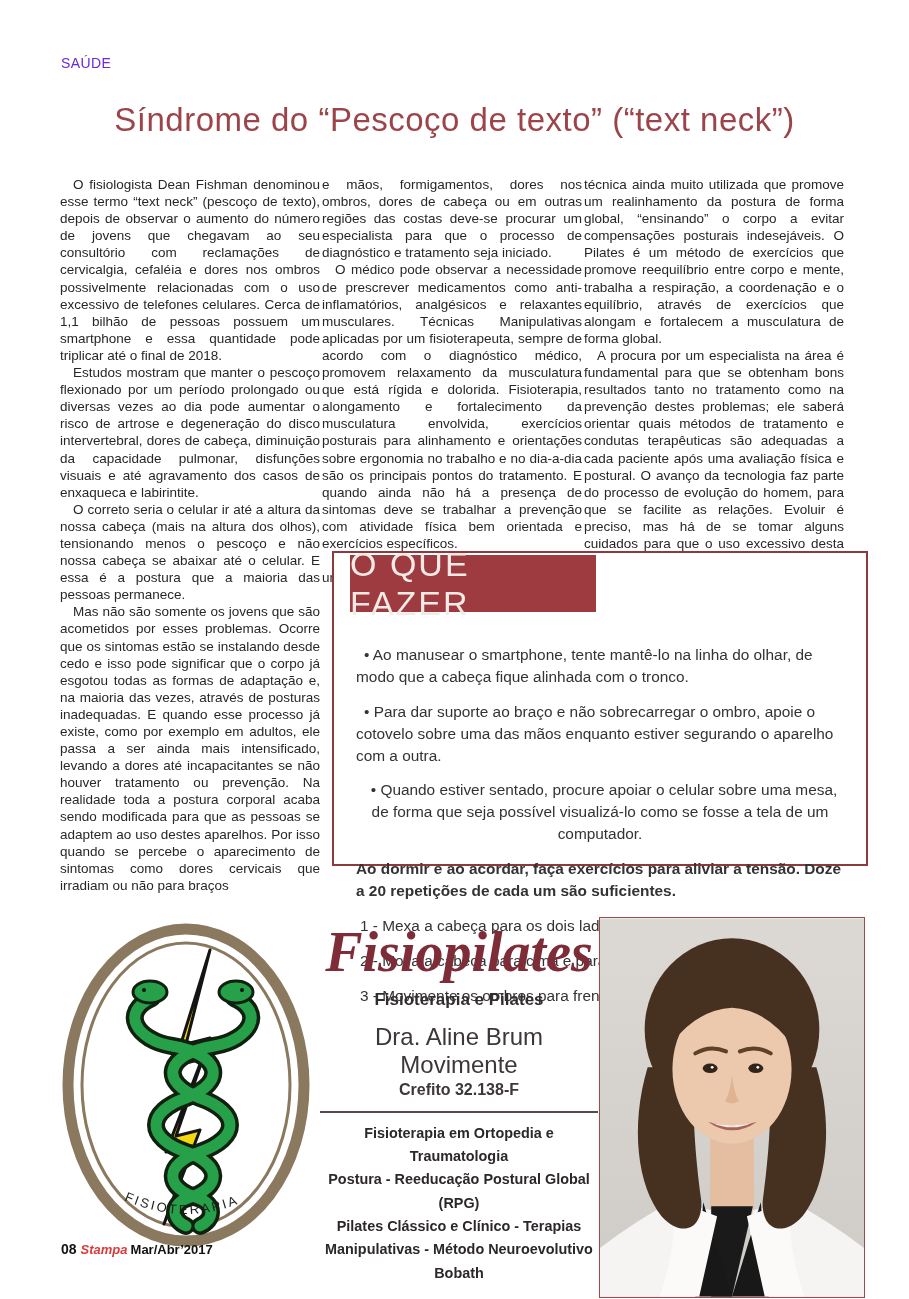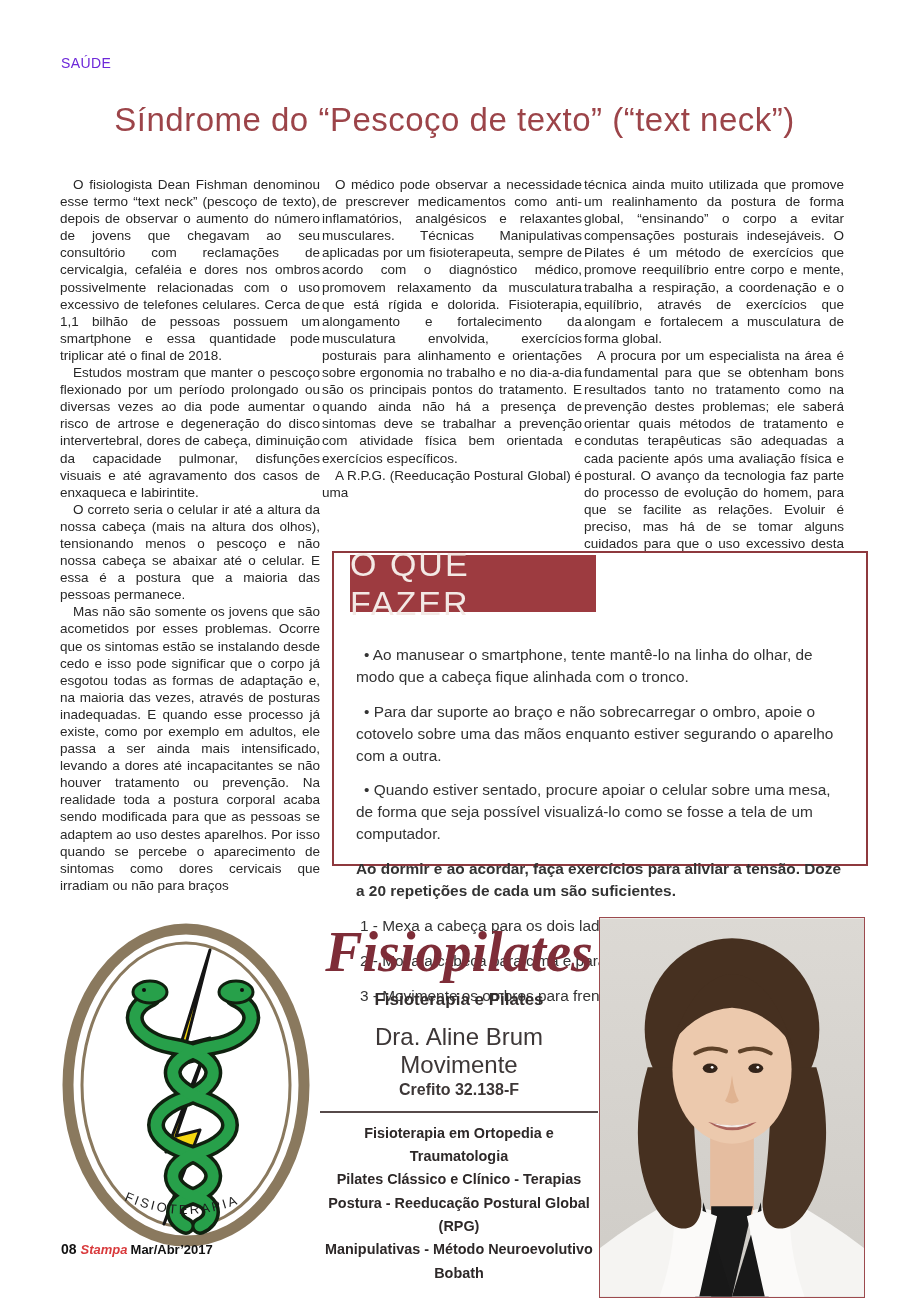--- a/index.html
+++ b/index.html
@@ -63,35 +63,36 @@
 <h1 class="title" style="margin:0;">Síndrome do “Pescoço de texto” (“text neck”)</h1>
 
 <section class="columns">
   <div class="col">
     <p>O fisiologista Dean Fishman denominou esse termo “text neck” (pescoço de texto), depois de observar o aumento do número de jovens que chegavam ao seu consultório com reclamações de cervicalgia, cefaléia e dores nos ombros possivelmente relacionadas com o uso excessivo de telefones celulares. Cerca de 1,1 bilhão de pessoas possuem um smartphone e essa quantidade pode triplicar até o final de 2018.</p>
     <p>Estudos mostram que manter o pescoço flexionado por um período prolongado ou diversas vezes ao dia pode aumentar o risco de artrose e degeneração do disco intervertebral, dores de cabeça, diminuição da capacidade pulmonar, disfunções visuais e até agravamento dos casos de enxaqueca e labirintite.</p>
     <p>O correto seria o celular ir até a altura da nossa cabeça (mais na altura dos olhos), tensionando menos o pescoço e não nossa cabeça se abaixar até o celular. E essa é a postura que a maioria das pessoas permanece.</p>
     <p>Mas não são somente os jovens que são acometidos por esses problemas. Ocorre que os sintomas estão se instalando desde cedo e isso pode significar que o corpo já esgotou todas as formas de adaptação e, na maioria das vezes, através de posturas inadequadas. E quando esse processo já existe, como por exemplo em adultos, ele passa a ser ainda mais intensificado, levando a dores até incapacitantes se não houver tratamento ou prevenção. Na realidade toda a postura corporal acaba sendo modificada para que as pessoas se adaptem ao uso destes aparelhos. Por isso quando se percebe o aparecimento de sintomas como dores cervicais que irradiam ou não para braços</p>
   </div>
   <div class="col">
+    <p class="noindent">e mãos, formigamentos, dores nos ombros, dores de cabeça ou em outras regiões das costas deve-se procurar um especialista para que o processo de diagnóstico e tratamento seja iniciado.</p>
     <p>O médico pode observar a necessidade de prescrever medicamentos como anti-inflamatórios, analgésicos e relaxantes musculares. Técnicas Manipulativas aplicadas por um fisioterapeuta, sempre de acordo com o diagnóstico médico, promovem relaxamento da musculatura que está rígida e dolorida. Fisioterapia, alongamento e fortalecimento da musculatura envolvida, exercícios posturais para alinhamento e orientações sobre ergonomia no trabalho e no dia-a-dia são os principais pontos do tratamento. E quando ainda não há a presença de sintomas deve se trabalhar a prevenção com atividade física bem orientada e exercícios específicos.</p>
     <p>A R.P.G. (Reeducação Postural Global) é uma</p>
   </div>
   <div class="col">
     <p class="noindent">técnica ainda muito utilizada que promove um realinhamento da postura de forma global, “ensinando” o corpo a evitar compensações posturais indesejáveis. O Pilates é um método de exercícios que promove reequilíbrio entre corpo e mente, trabalha a respiração, a coordenação e o equilíbrio, através de exercícios que alongam e fortalecem a musculatura de forma global.</p>
     <p>A procura por um especialista na área é fundamental para que se obtenham bons resultados tanto no tratamento como na prevenção destes problemas; ele saberá orientar quais métodos de tratamento e condutas terapêuticas são adequadas a cada paciente após uma avaliação física e postural. O avanço da tecnologia faz parte do processo de evolução do homem, para que se facilite as relações. Evoluir é preciso, mas há de se tomar alguns cuidados para que o uso excessivo desta tecnologia não se torne ainda mais um fator negativo.</p>
   </div>
 </section>
 
 <aside class="box">
   <div class="band">O QUE FAZER</div>
   <div class="box-content">
     <p class="bullet" style="margin-bottom:0;margin-top:28px;">Ao manusear o smartphone, tente mantê-lo na linha do olhar, de modo que a cabeça fique alinhada com o tronco.</p>
     <p class="bullet" style="margin-bottom:0;">Para dar suporte ao braço e não sobrecarregar o ombro, apoie o cotovelo sobre uma das mãos enquanto estiver segurando o aparelho com a outra.</p>
-    <p class="bullet" style="margin-bottom:0;">Quando estiver sentado, procure apoiar o celular sobre uma mesa, de forma que seja possível visualizá-lo como se fosse a tela de um computador.</p>
+    <p class="bullet" style="margin-bottom:0;text-align:center;">Quando estiver sentado, procure apoiar o celular sobre uma mesa, de forma que seja possível visualizá-lo como se fosse a tela de um computador.</p>
     <p class="note" style="margin-bottom:0;">Ao dormir e ao acordar, faça exercícios para aliviar a tensão. Doze a 20 repetições de cada um são suficientes.</p>
     <p class="step" style="margin-bottom:0;">1 - Mexa a cabeça para os dois lados (movimento do “não”)</p>
     <p class="step" style="margin-bottom:0;">2 - Mova a cabeça para cima e para baixo (movimento do “sim”)</p>
     <p class="step" style="margin-bottom:0;">3 - Movimente os ombros para frente e para trás.</p>
   </div>
 </aside>
 
 <div class="logo">
   <svg width="252" height="330" viewBox="0 0 252 330">
     <ellipse cx="126" cy="165" rx="118" ry="156" fill="#ffffff" stroke="#8a795e" stroke-width="11"></ellipse>
@@ -117,22 +118,22 @@
 </div>
 
 <section class="ad">
   <div class="brand">Fisiopilates</div>
   <div class="tagline">Fisioterapia e Pilates</div>
   <div class="doctor">Dra. Aline Brum Movimente</div>
   <div class="crefito">Crefito 32.138-F</div>
   <hr class="rule">
   <div class="services">
     <div>Fisioterapia em Ortopedia e Traumatologia</div>
+    <div>Postura - Reeducação Postural Global (RPG)</div>
     <div>Pilates Clássico e Clínico - Terapias</div>
-    <div>Postura - Reeducação Postural Global (RPG)</div>
     <div>Manipulativas - Método Neuroevolutivo Bobath</div>
   </div>
 
 </section>
 
 <div class="photo">
   <svg width="264" height="379" viewBox="0 0 266 381">
     <defs>
       <linearGradient id="bgGrad" x1="0" y1="0" x2="0" y2="1">
         <stop offset="0" stop-color="#dcd9d4"></stop>

